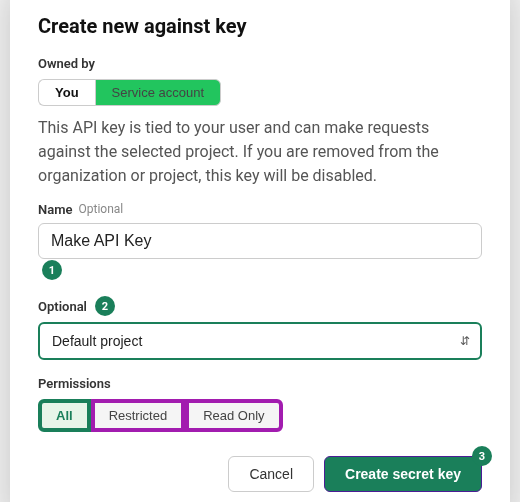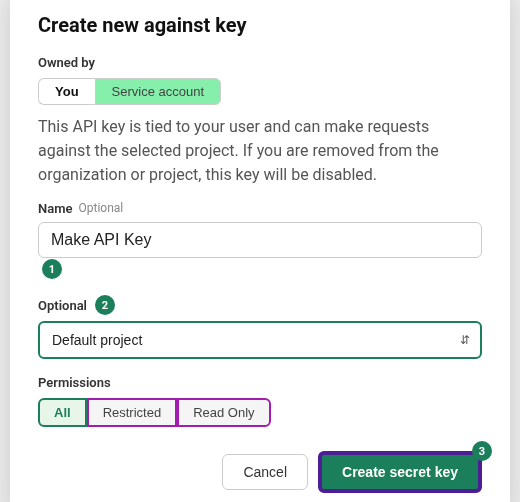--- a/index.html
+++ b/index.html
@@ -34,21 +34,21 @@
       margin-bottom: 8px;
     }
     .owned-by-row {
       display: flex;
       gap: 0;
       margin-bottom: 10px;
     }
     .tab-btn {
       padding: 5px 16px;
       border: 1px solid #ccc;
-      background: #86efac;
+      background: #22c55e;
       font-size: 13px;
       cursor: pointer;
       color: #444;
       outline: none;
     }
     .tab-btn.active {
       background: #fff;
       border-color: #ccc;
       font-weight: 600;
       color: #111;
@@ -148,21 +148,21 @@
       color: #333;
       margin-bottom: 8px;
     }
     .permissions-row {
       display: flex;
       gap: 0;
       margin-bottom: 24px;
     }
     .perm-btn {
       padding: 5px 14px;
-      border: 2px solid #a21caf;
+      border: 4px solid #a21caf;
       background: #f5f5f5;
       font-size: 13px;
       cursor: pointer;
       color: #444;
       outline: none;
     }
     .perm-btn.active {
       background: #e8f5e9;
       border-color: #1a7f5a;
       font-weight: 600;
@@ -185,21 +185,21 @@
       padding: 9px 20px;
       border: 1px solid #ccc;
       background: #fff;
       border-radius: 6px;
       font-size: 14px;
       cursor: pointer;
       color: #333;
     }
     .create-btn {
       padding: 9px 20px;
-      border: 4px solid #4c1d95;
+      border: 1px solid #4c1d95;
       background: #1a7f5a;
       border-radius: 6px;
       font-size: 14px;
       font-weight: 600;
       cursor: pointer;
       color: #fff;
     }
     .footer-badge-wrap {
       position: relative;
     }

